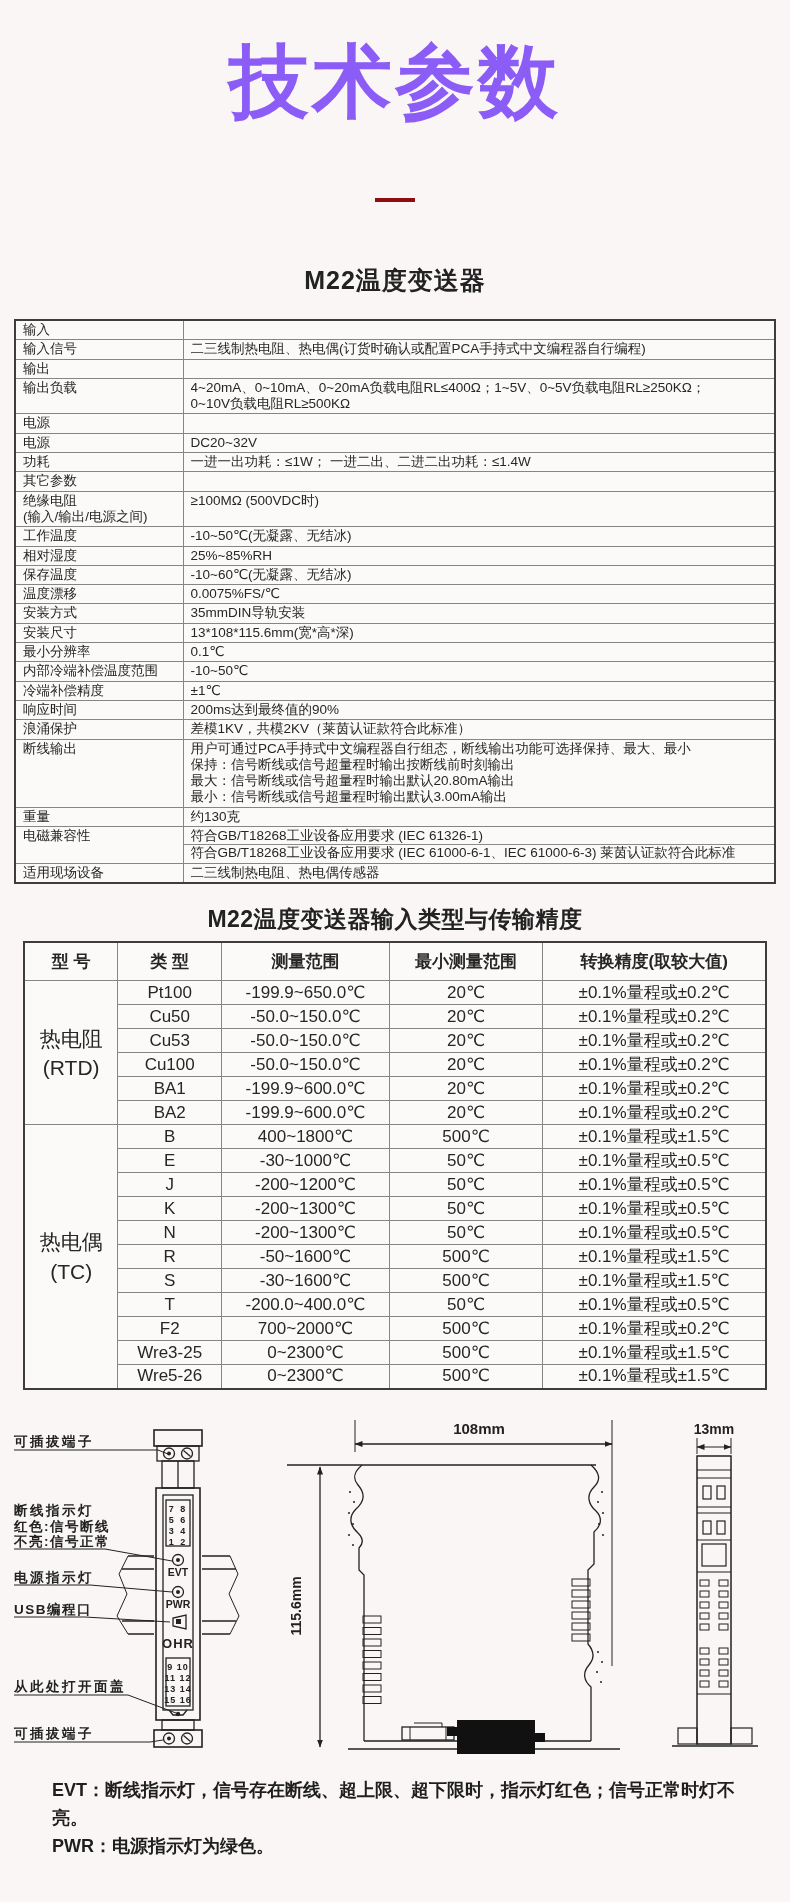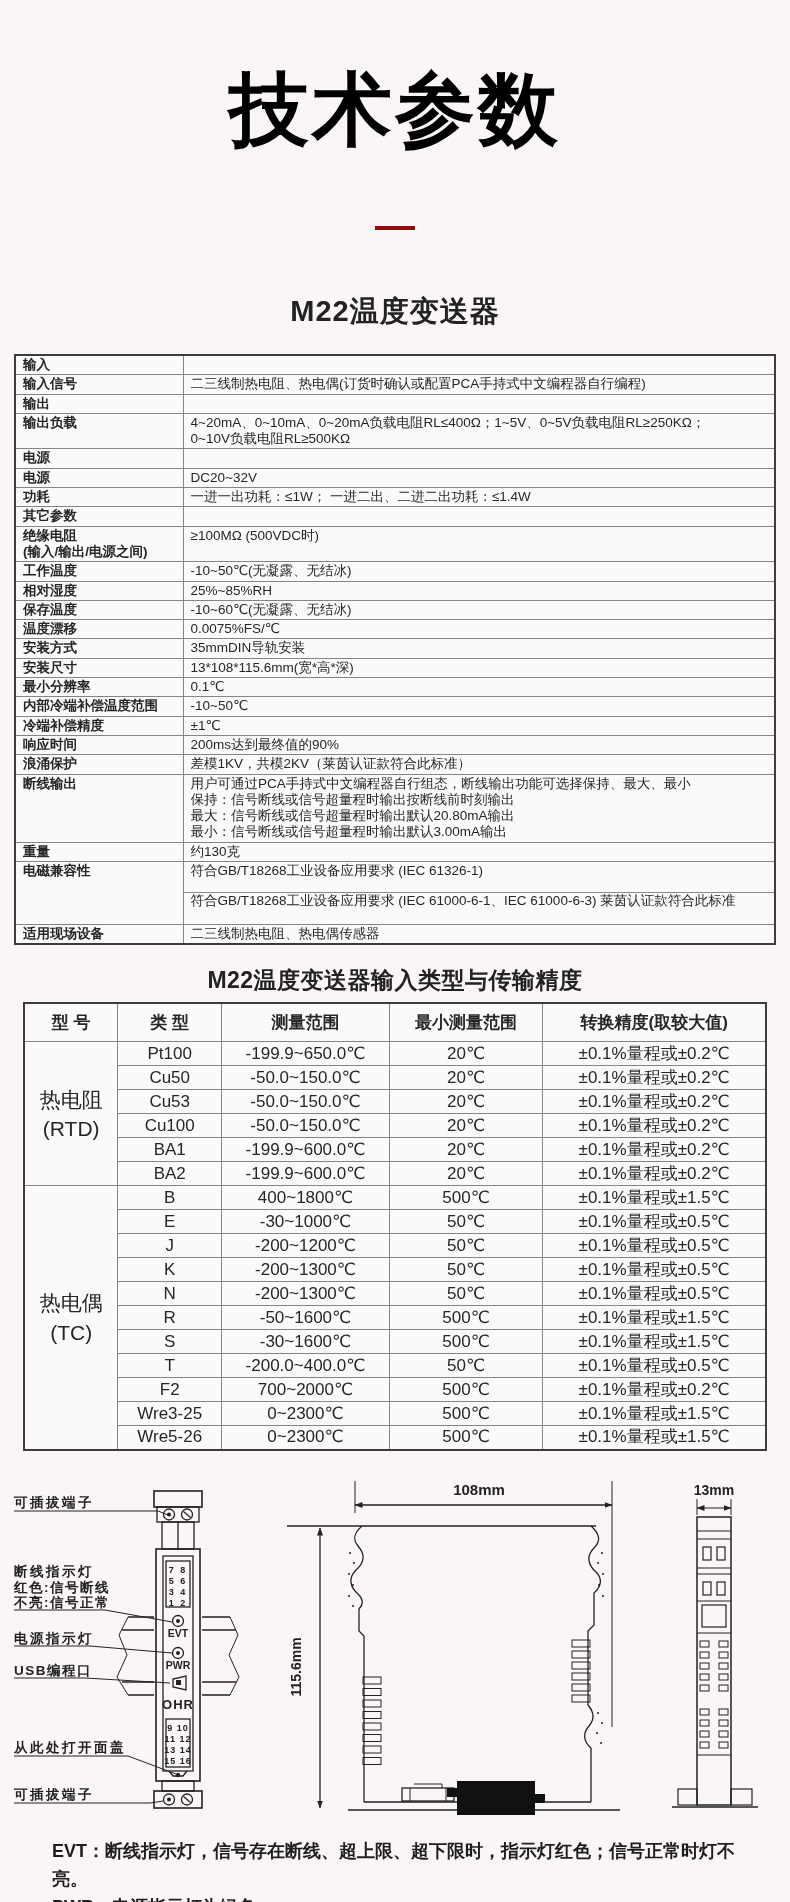--- a/index.html
+++ b/index.html
@@ -2,34 +2,34 @@
 <html><head>
 <meta charset="utf-8">
 <style>
   *{margin:0;padding:0;box-sizing:border-box;}
   html,body{width:790px;}
   body{
     height:1902px;overflow:hidden;background:#faf6f5;
     font-family:"Liberation Sans","DejaVu Sans",sans-serif;color:#262626;
   }
   #main-title{
-    padding-top:68px;text-align:center;font-size:80px;font-weight:900;
-    letter-spacing:3px;color:#000000;line-height:1.05;
+    padding-top:40px;text-align:center;font-size:80px;font-weight:900;
+    letter-spacing:3px;color:#8b5cf6;line-height:1.05;
   }
   .dash{width:40px;height:4px;background:#8e0d0d;margin:74px auto 0;}
   .sec-title{text-align:center;font-weight:900;color:#222;}
-  #t1-title{margin-top:62px;font-size:29px;letter-spacing:1px;}
+  #t1-title{margin-top:62px;font-size:25px;letter-spacing:1px;}
   #t2-title{margin-top:20px;font-size:23px;letter-spacing:.5px;}
   table{border-collapse:collapse;background:#fcfaf9;}
   #spec-table{width:762px;margin:22px auto 0;border:2px solid #3d3d3d;table-layout:fixed;}
   #spec-table td{border:1px solid #858585;vertical-align:top;padding:1px 6px 1px 7px;font-size:13.5px;line-height:16.3px;}
-  #spec-table td.lbl{width:168px;font-weight:700;}
+  #spec-table td.lbl{width:168px;font-weight:400;}
   #spec-table td.val{font-weight:400;}
   .vline,.lline{white-space:nowrap;overflow:hidden;}
-  #spec-table td.val.divided .vline + .vline{border-top:1px solid #8a8a8a;margin:13px -7px;padding:0 7px;}
+  #spec-table td.val.divided .vline + .vline{border-top:1px solid #8a8a8a;margin:0 -7px;padding:0 7px;}
   #acc-table{width:744px;margin:6px auto 0;border:2px solid #3d3d3d;text-align:center;}
   #acc-table th,#acc-table td{border:1px solid #858585;font-size:17px;}
   #acc-table th{font-weight:700;height:39px;}
   #acc-table td{height:24px;font-weight:400;line-height:1.1;padding:0 2px;}
   #acc-table td.model{font-size:21px;line-height:1.4;font-weight:400;}
   #diagram{display:block;margin:4px 0 0 10px;}
   .notes{margin:10px 44px 0 52px;font-size:18px;font-weight:700;line-height:28px;color:#1e1e1e;}
   .notes p{margin:0;}
   svg text{font-family:"Liberation Sans","DejaVu Sans",sans-serif;}
 </style>

